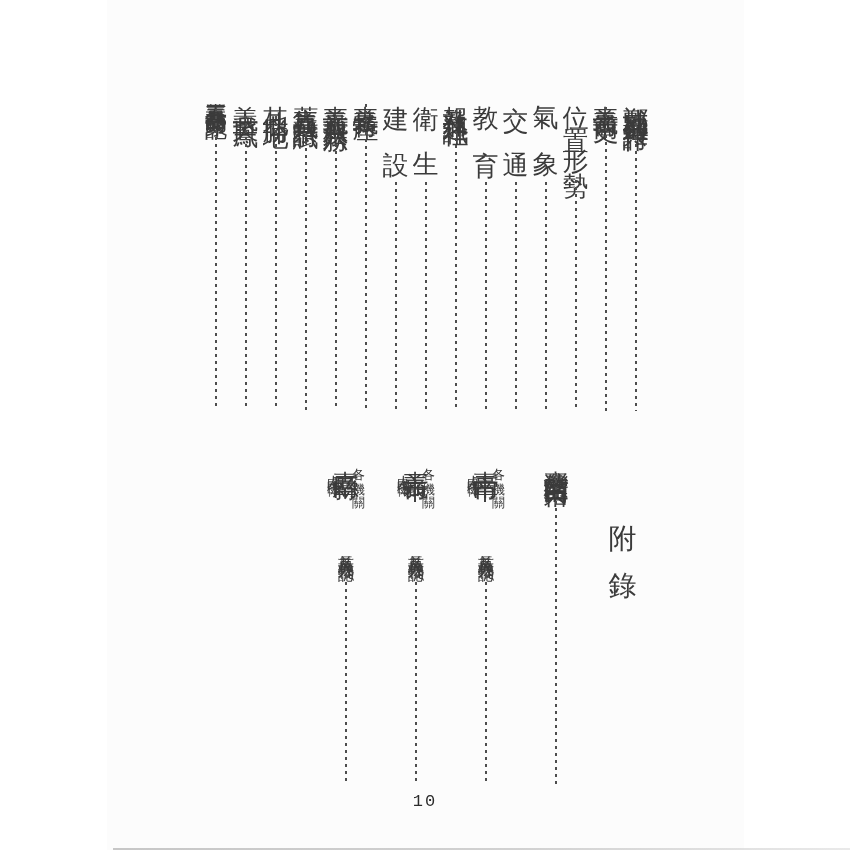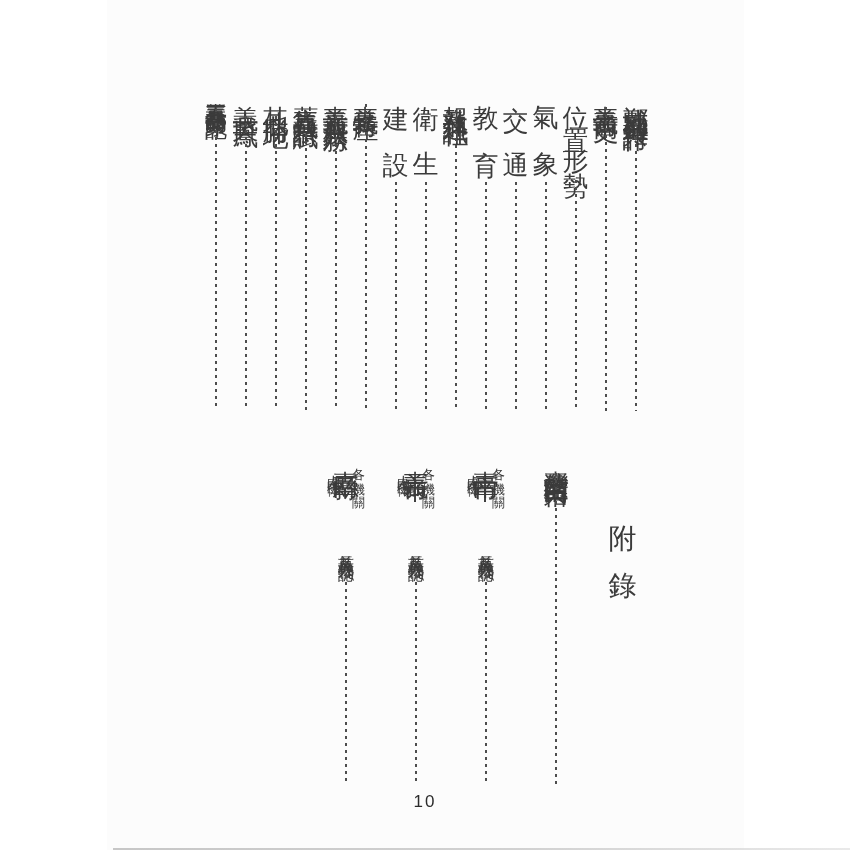--- a/index.html
+++ b/index.html
@@ -109,21 +109,21 @@
     position: absolute; top: 7px; left: 1px;
     writing-mode: vertical-rl; text-orientation: upright;
     font-size: 13px; letter-spacing: 3px; line-height: 1;
   }
 
   
   .folio {
     position: absolute;
     left: 0; right: 0; top: 792px;
     text-align: center;
-    font-family: Liberation Sans, sans-serif;
+    font-family: Liberation Mono, monospace;
     font-size: 17px;
     letter-spacing: 2px;
     color: #2c2c2c;
   }
 </style>
 </head>
 <body>
 
 <div class="canvas">
   <div class="scan-page"></div>

